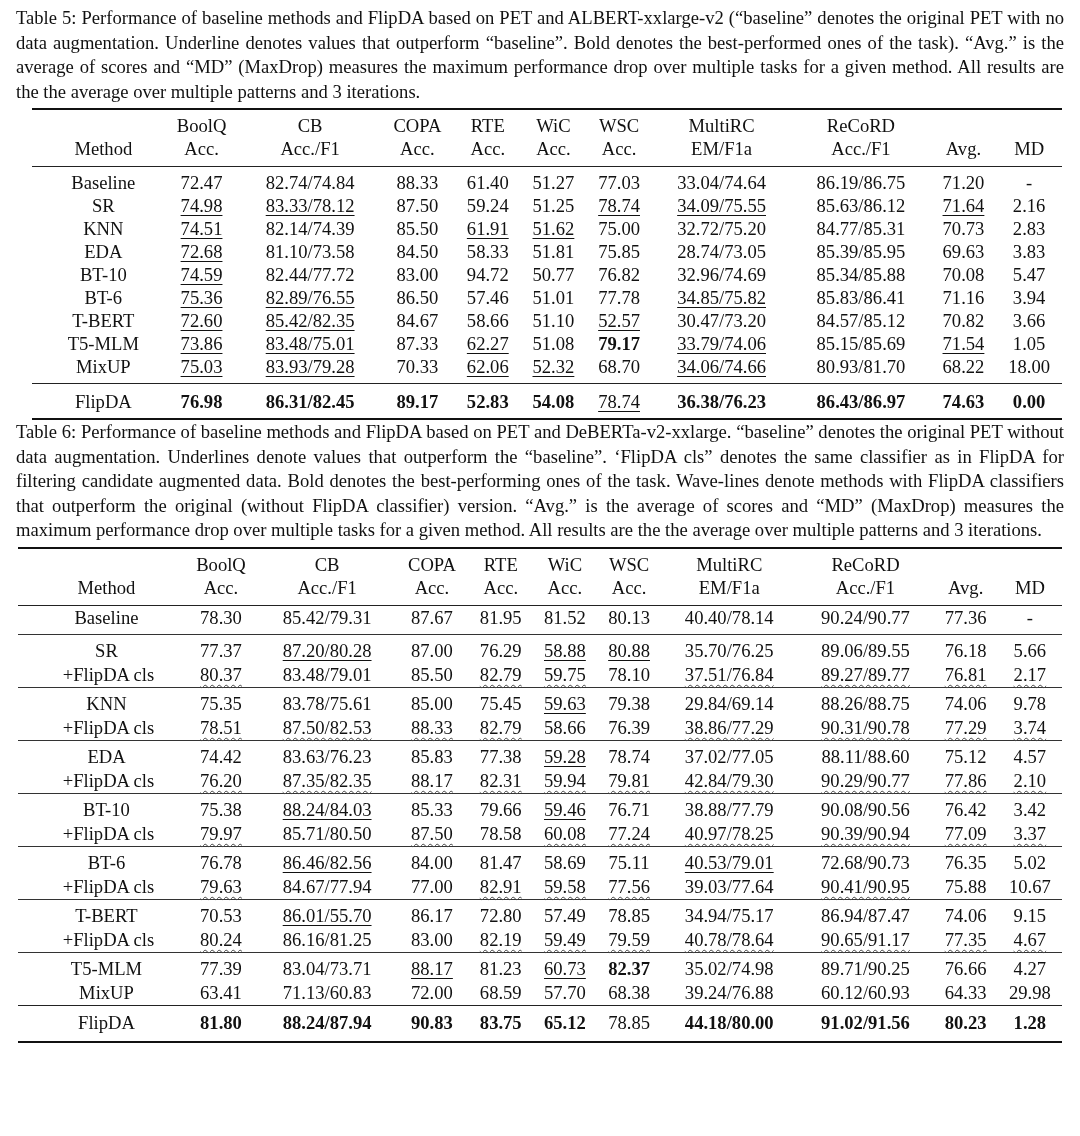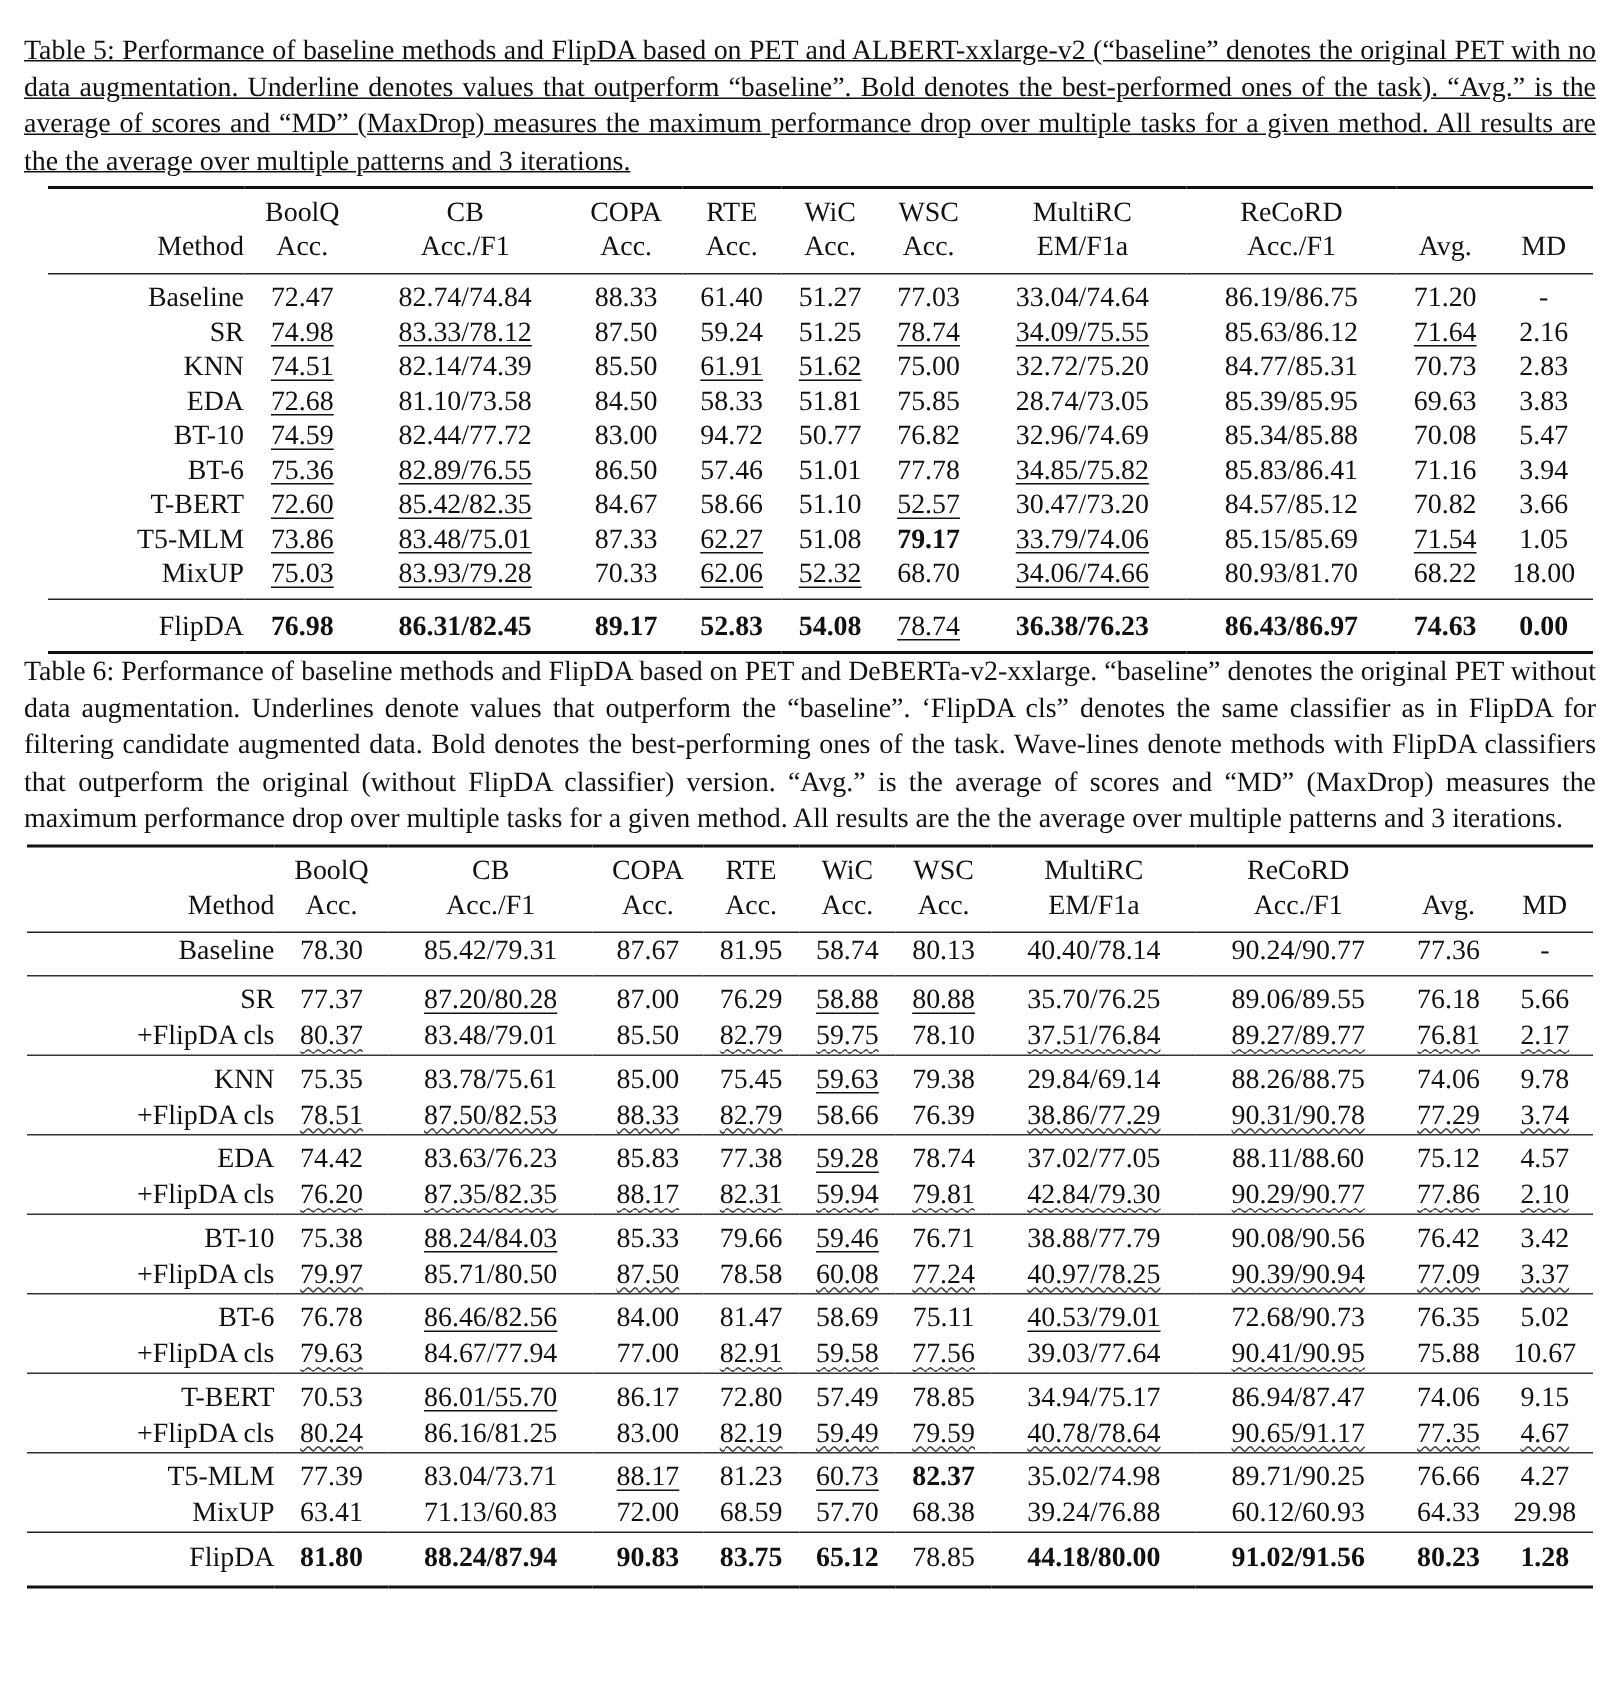--- a/index.html
+++ b/index.html
@@ -1,23 +1,23 @@
 <!DOCTYPE html>
 <html><head>
 <meta charset="utf-8">
 <style>
   html, body { margin:0; padding:0; background:#ffffff; }
   body { width:1080px; height:1136px; overflow:hidden; font-family:"Liberation Serif","DejaVu Serif",serif; color:#111; }
   .caption { font-size:18.6px; line-height:24.5px; margin:0; padding:0 16px 0 16px; text-align:justify; }
-  #cap5 { padding-top:22px;text-decoration:underline; }
+  #cap5 { padding-top:6px; }
   table { border-collapse:collapse; font-size:18.6px; }
   .tbl5 { margin-left:32px; width:1030px; margin-top:4px; }
   .tbl6 { margin-left:18px; width:1044px; margin-top:4px; }
   th, td { padding:0; text-align:center; font-weight:normal; white-space:nowrap; }
-  td.m, th.m { text-align:right; padding-left:12px; }
+  td.m, th.m { text-align:center; padding-left:12px; }
   thead tr.top th { border-top:2.5px solid #111; }
   thead tr.h1 th { padding-top:4px; line-height:23px; }
   thead tr.h2 th { line-height:23px; padding-bottom:6px; border-bottom:1.5px solid #222; }
   .tbl5 tbody td { line-height:23px; }
   .tbl5 tbody tr.first td { padding-top:4px; }
   .tbl5 tbody tr.last-before td { padding-bottom:5px; }
   .tbl5 tbody tr.final td { border-top:1.5px solid #222; border-bottom:2.5px solid #111; padding:6px 0 5px 0; }
   .tbl5 tbody tr.final td.m { padding-left:12px; }
   .tbl6 tbody td { line-height:24px; }
   .tbl6 tbody tr.gs td { border-top:1.5px solid #333; padding-top:4px; }
@@ -229,21 +229,21 @@
         <th>MD</th>
       </tr>
   </thead>
   <tbody>
       <tr class="first ge">
         <td class="m">Baseline</td>
         <td><span>78.30</span></td>
         <td><span>85.42/79.31</span></td>
         <td><span>87.67</span></td>
         <td><span>81.95</span></td>
-        <td><span>58.74</span></td>
+        <td><span>81.52</span></td>
         <td><span>80.13</span></td>
         <td><span>40.40/78.14</span></td>
         <td><span>90.24/90.77</span></td>
         <td><span>77.36</span></td>
         <td><span>-</span></td>
       </tr>
       <tr class="gs">
         <td class="m">SR</td>
         <td><span>77.37</span></td>
         <td><span class="u">87.20/80.28</span></td>

